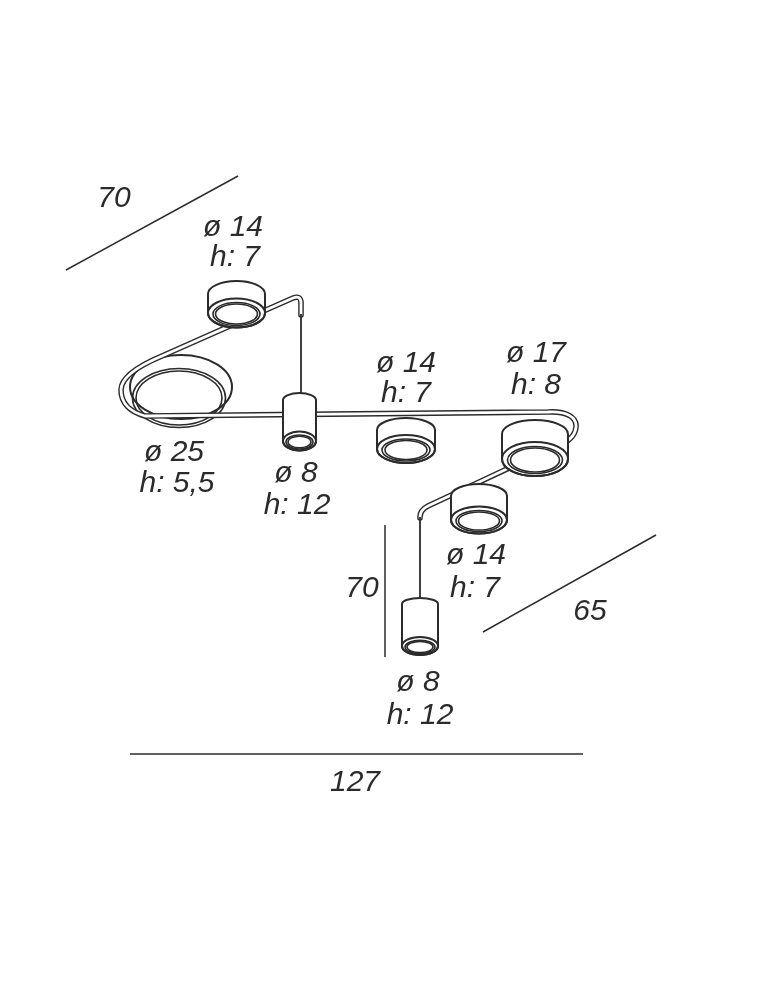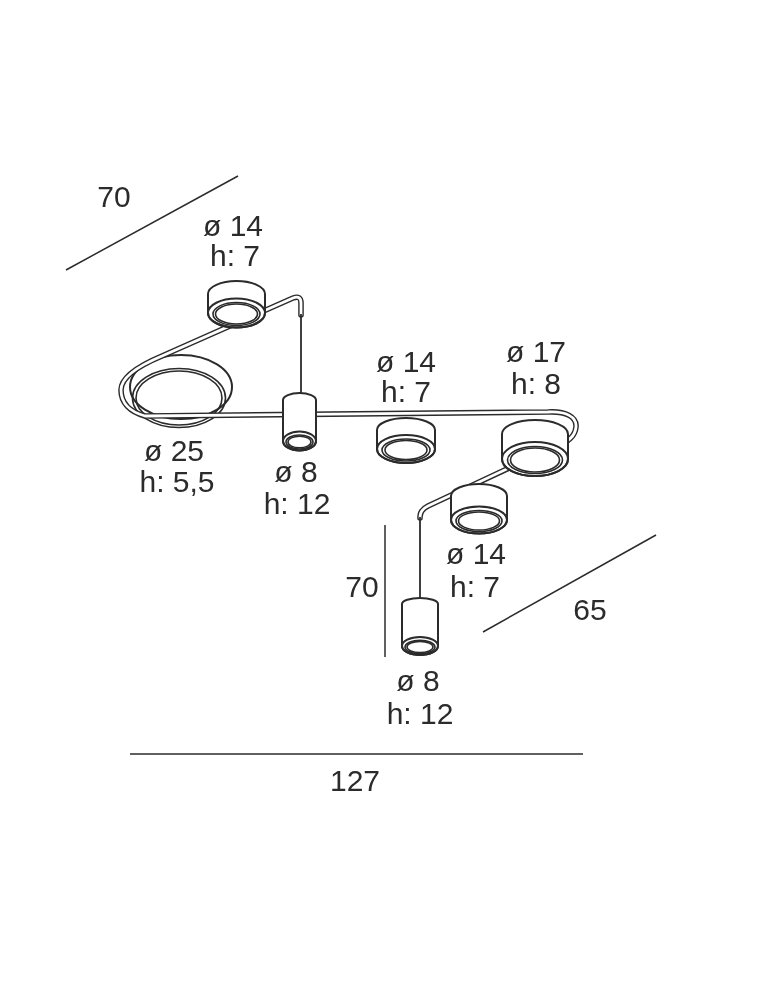--- a/index.html
+++ b/index.html
@@ -1,16 +1,16 @@
 <!DOCTYPE html>
 <html><head>
 <meta charset="utf-8">
 <style>
   html,body{margin:0;padding:0;background:#fff;}
-  .stage{position:relative;width:774px;height:1000px;background:#ffffff;overflow:hidden;}
+  .stage{position:relative;width:774px;height:1000px;background:#ffffff;overflow:hidden;font-style:italic;}
   svg{display:block;}
   .lbl{
     font-family:"Liberation Sans", sans-serif;
     font-size:30px;
     fill:#2b2b2b;
   }
   .outline{fill:none;stroke:#2b2b2b;stroke-width:2;}
   .drum{fill:#ffffff;stroke:#2b2b2b;stroke-width:2;}
   .rim{fill:none;stroke:#2b2b2b;stroke-width:1.6;}
   .tube-dark{fill:none;stroke:#2b2b2b;stroke-width:5.6;stroke-linecap:round;stroke-linejoin:round;}

